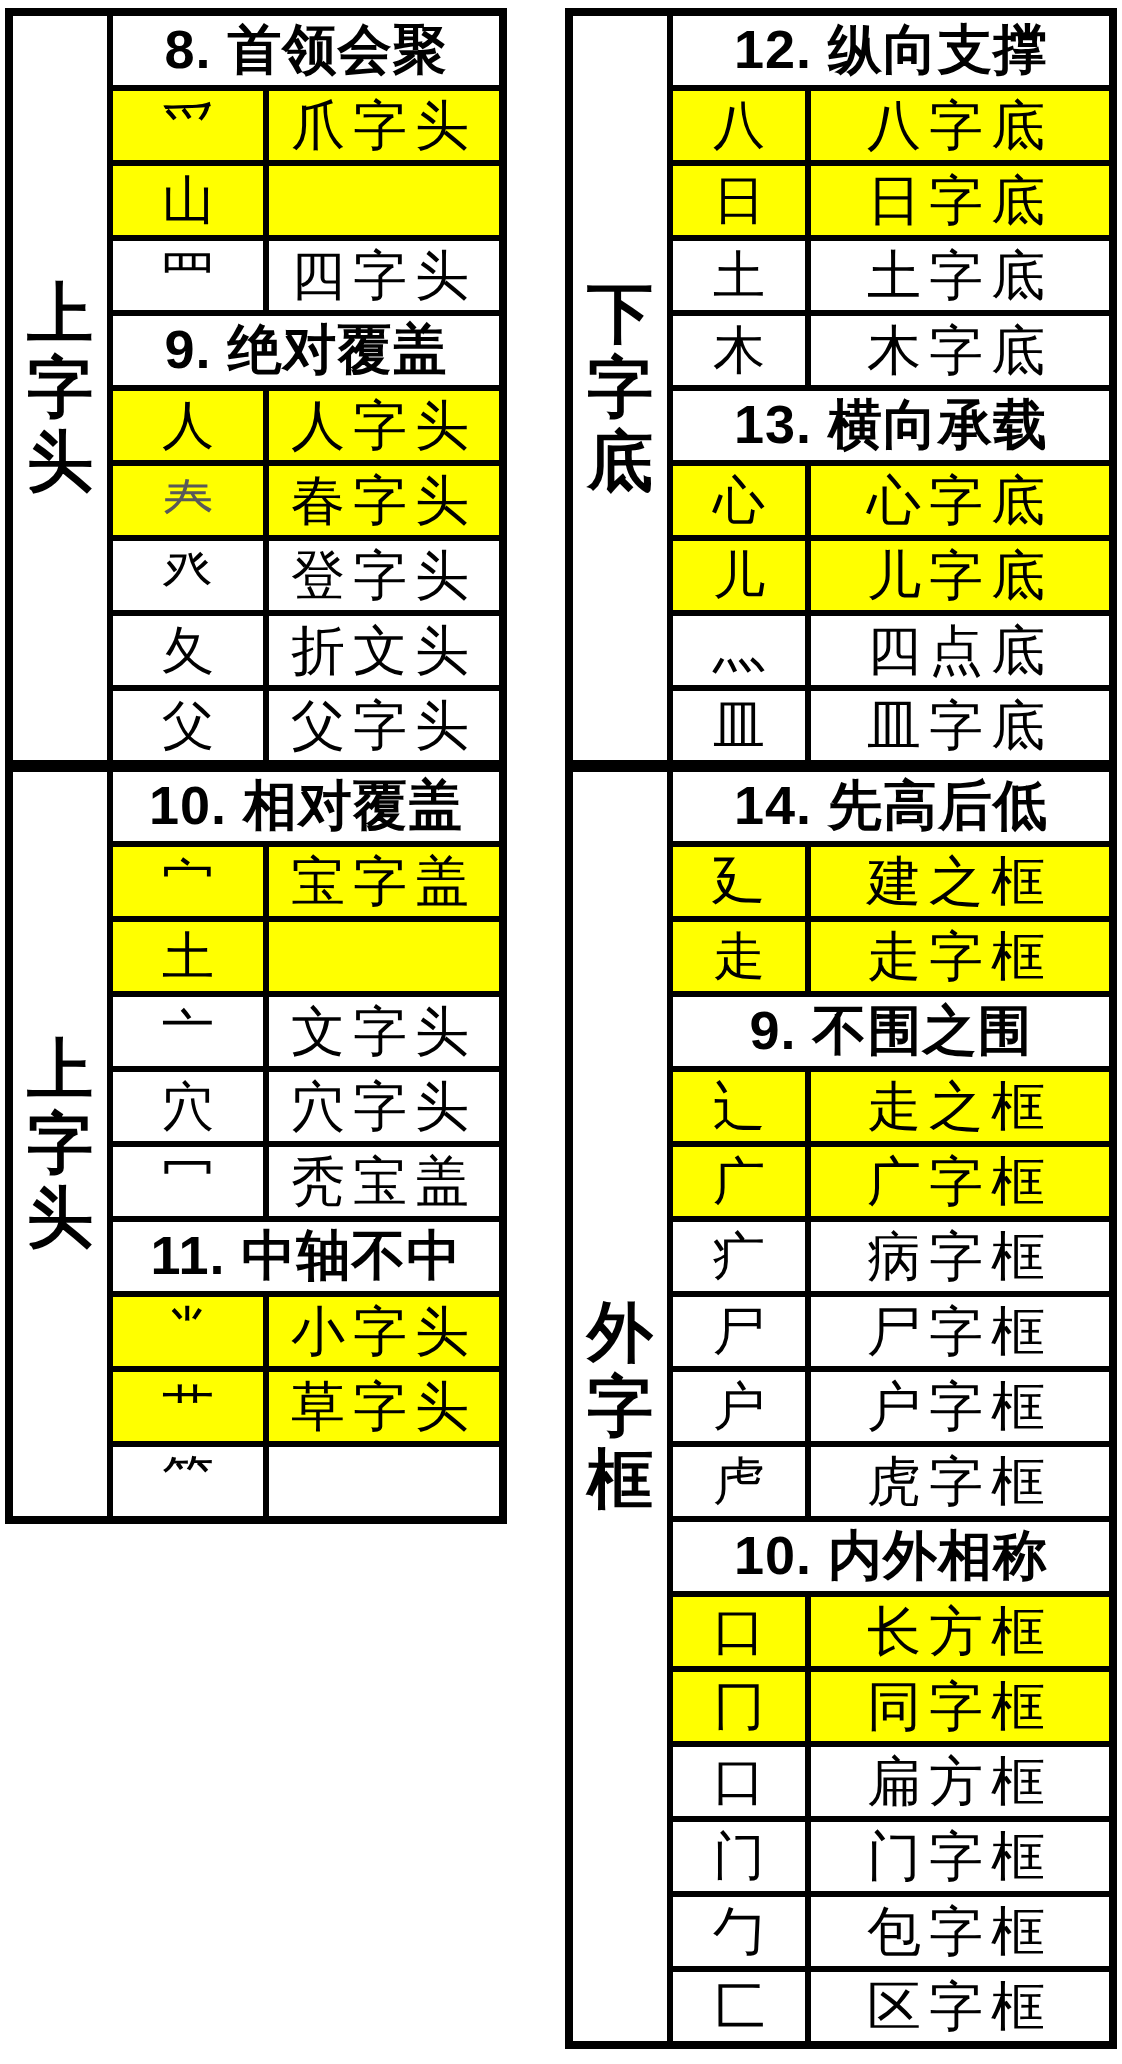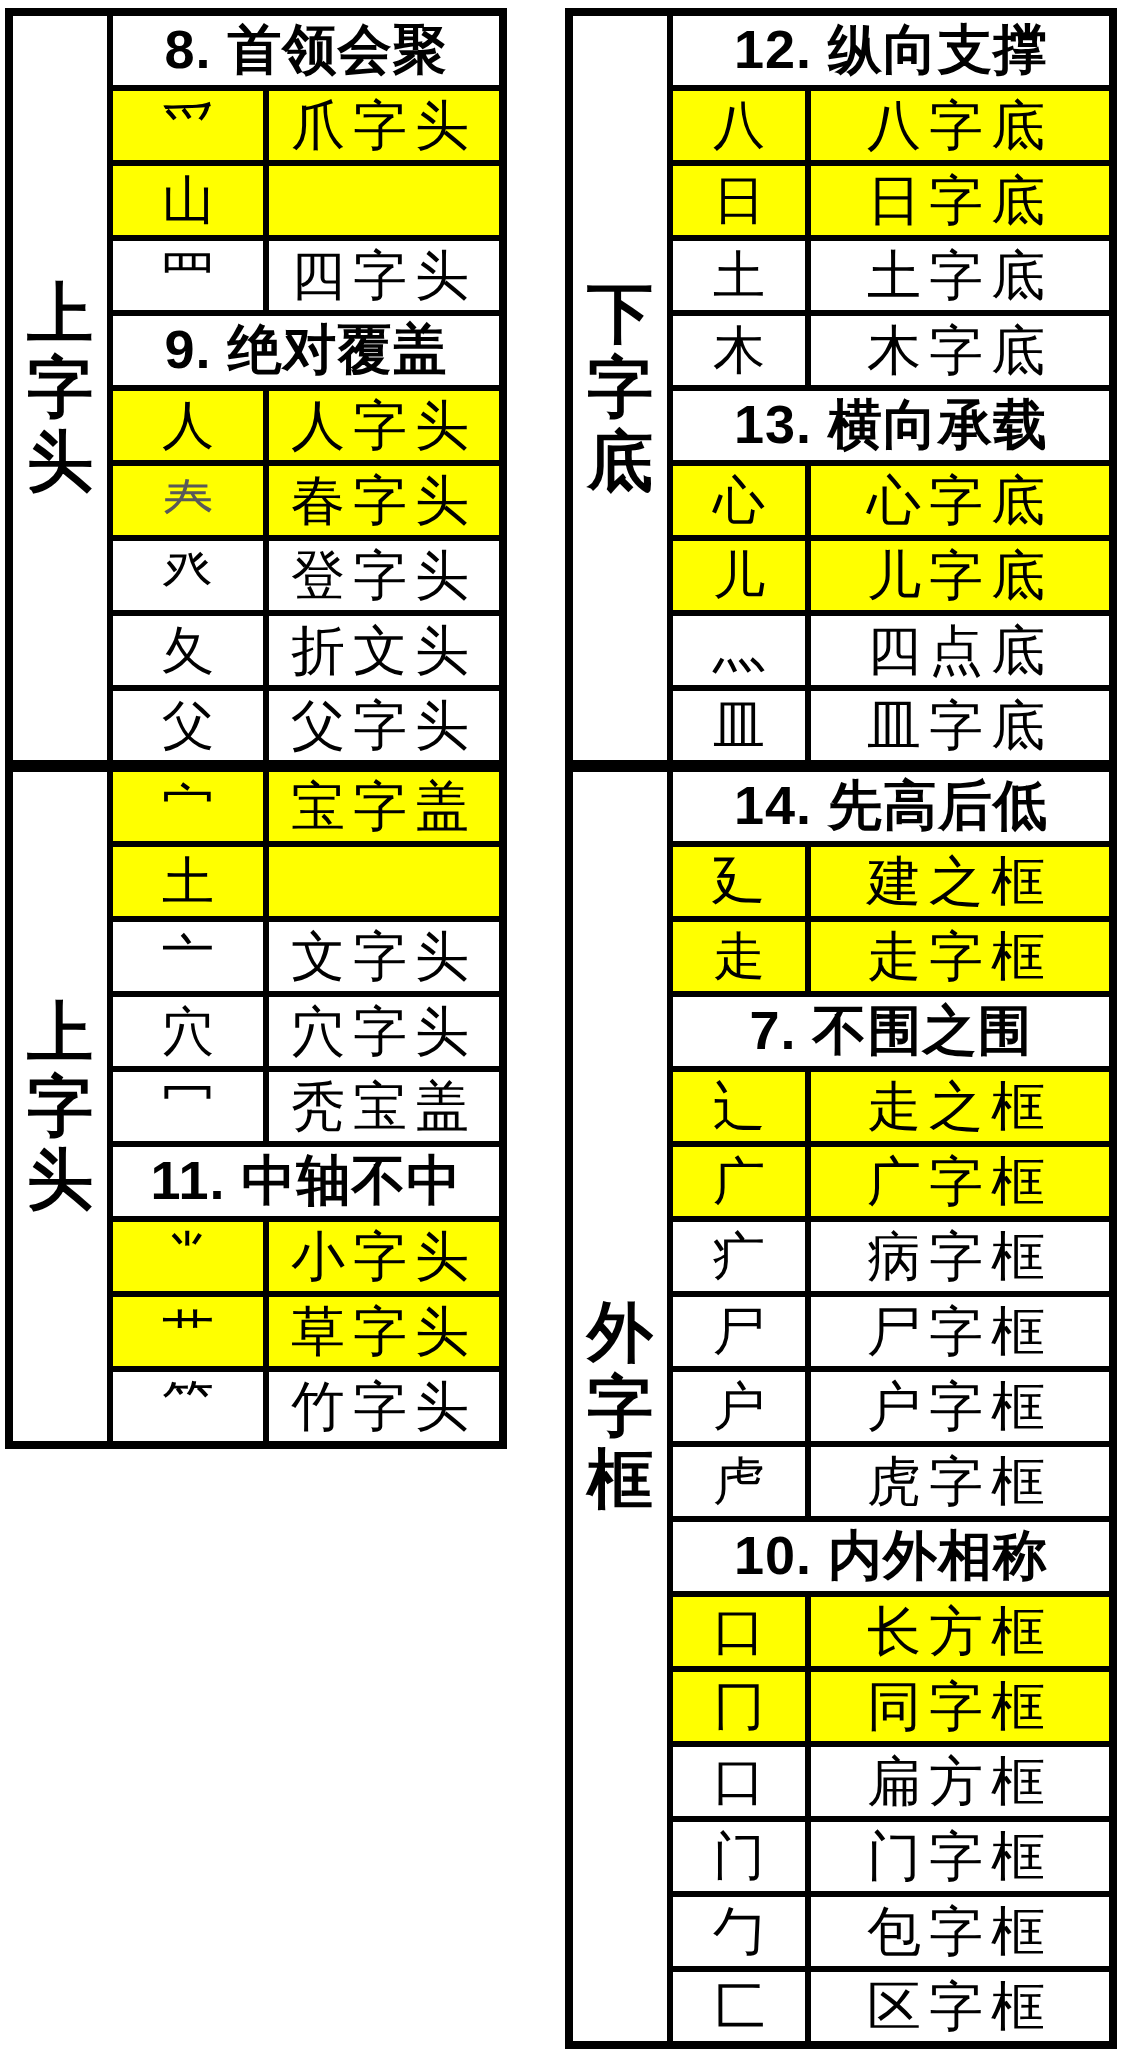--- a/index.html
+++ b/index.html
@@ -100,20 +100,23 @@
     </div>
     <div class="tbl">
       <div class="side-col">
         <div class="side-label">
             <span class="side-label-char">上</span>
             <span class="side-label-char">字</span>
             <span class="side-label-char">头</span>
           </div>
       </div>
       <div class="rows-col">
+          <div class="row header-row">
+            <div class="header-cell">10. 相对覆盖</div>
+          </div>
           <div class="row entry-row hl">
             <div class="glyph-cell">宀</div>
             <div class="name-cell">宝字盖</div>
           </div>
           <div class="row entry-row hl">
             <div class="glyph-cell">土</div>
           </div>
           <div class="row entry-row">
             <div class="glyph-cell">亠</div>
             <div class="name-cell">文字头</div>
@@ -132,21 +135,20 @@
           <div class="row entry-row hl">
             <div class="glyph-cell">⺌</div>
             <div class="name-cell">小字头</div>
           </div>
           <div class="row entry-row hl">
             <div class="glyph-cell">艹</div>
             <div class="name-cell">草字头</div>
           </div>
           <div class="row entry-row">
             <div class="glyph-cell">⺮</div>
-            <div class="name-cell">竹字头</div>
           </div>
         </div>
     </div>
   </div>
 
   <div class="col col-right">
     <div class="tbl">
       <div class="side-col">
         <div class="side-label">
             <span class="side-label-char">下</span>
@@ -209,21 +211,21 @@
           </div>
           <div class="row entry-row hl">
             <div class="glyph-cell">廴</div>
             <div class="name-cell">建之框</div>
           </div>
           <div class="row entry-row hl">
             <div class="glyph-cell">走</div>
             <div class="name-cell">走字框</div>
           </div>
           <div class="row header-row">
-            <div class="header-cell">7. 不围之围</div>
+            <div class="header-cell">9. 不围之围</div>
           </div>
           <div class="row entry-row hl">
             <div class="glyph-cell">辶</div>
             <div class="name-cell">走之框</div>
           </div>
           <div class="row entry-row hl">
             <div class="glyph-cell">广</div>
             <div class="name-cell">广字框</div>
           </div>
           <div class="row entry-row">

